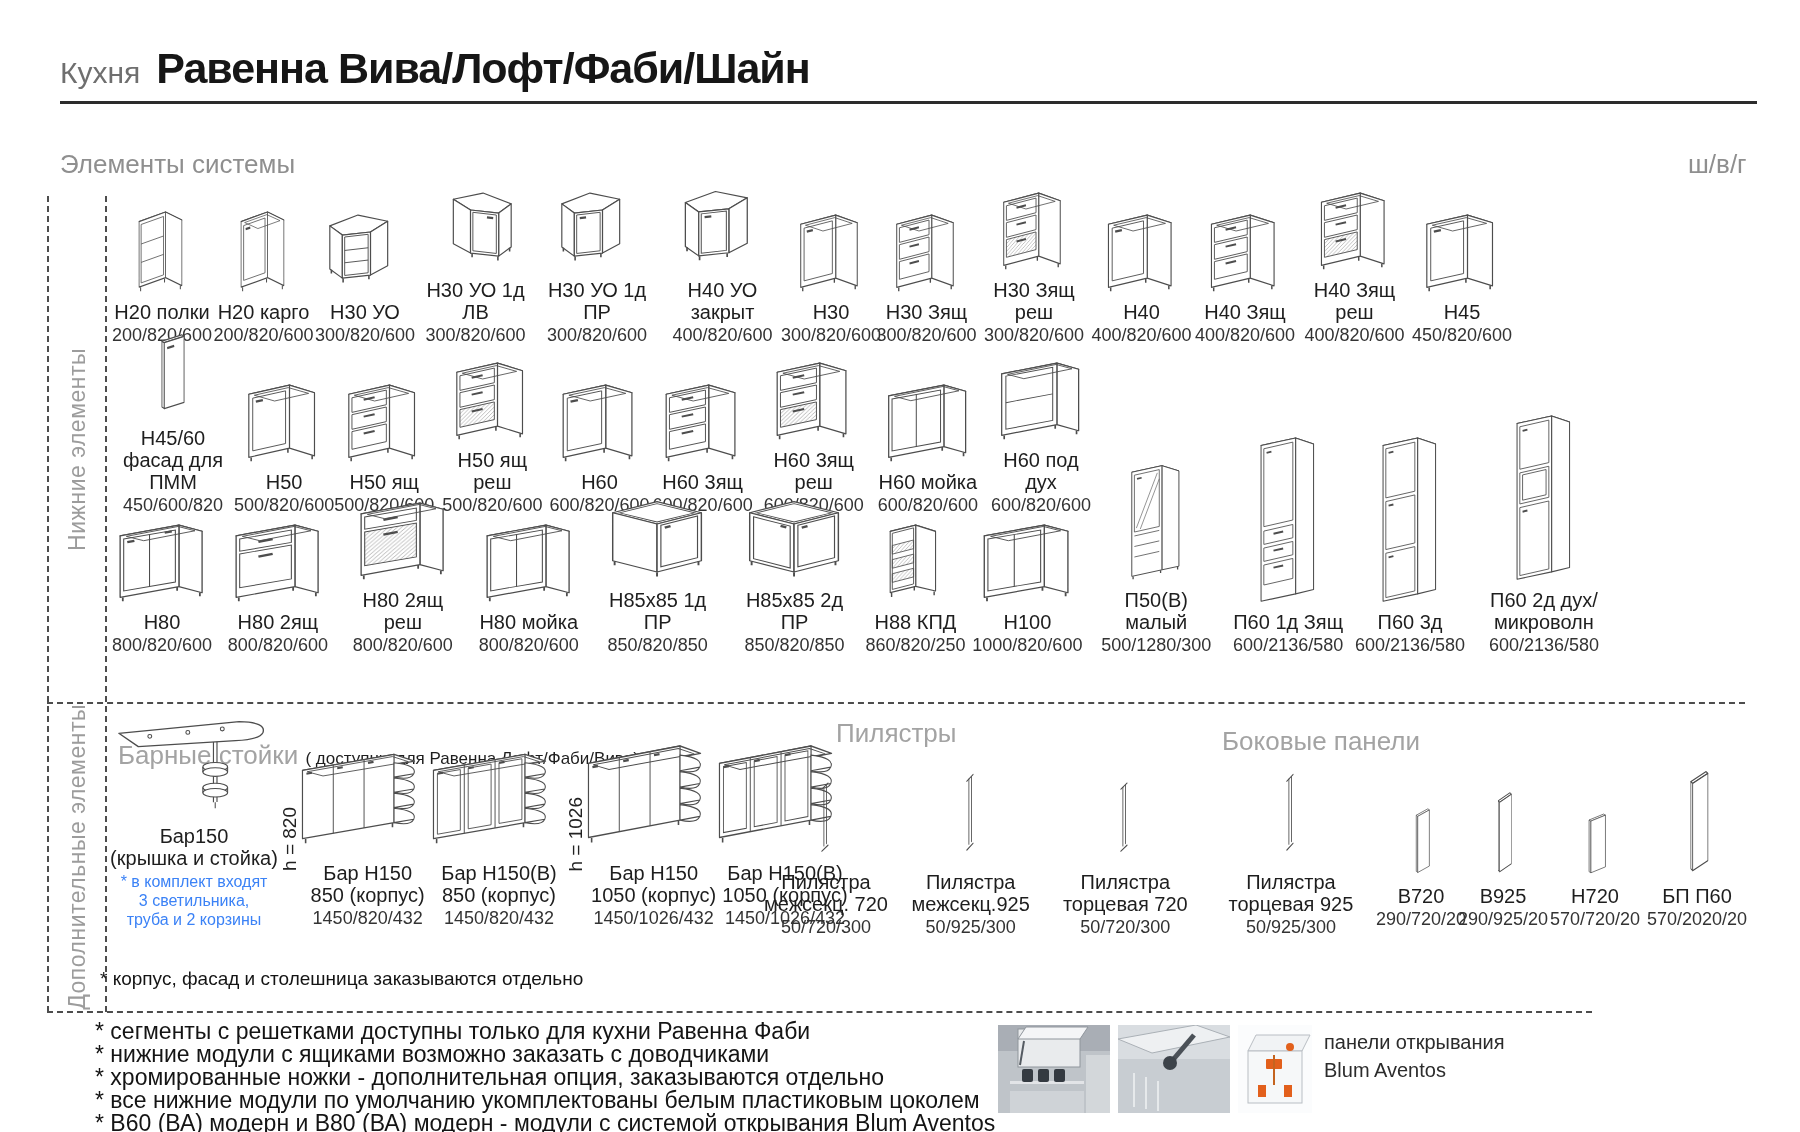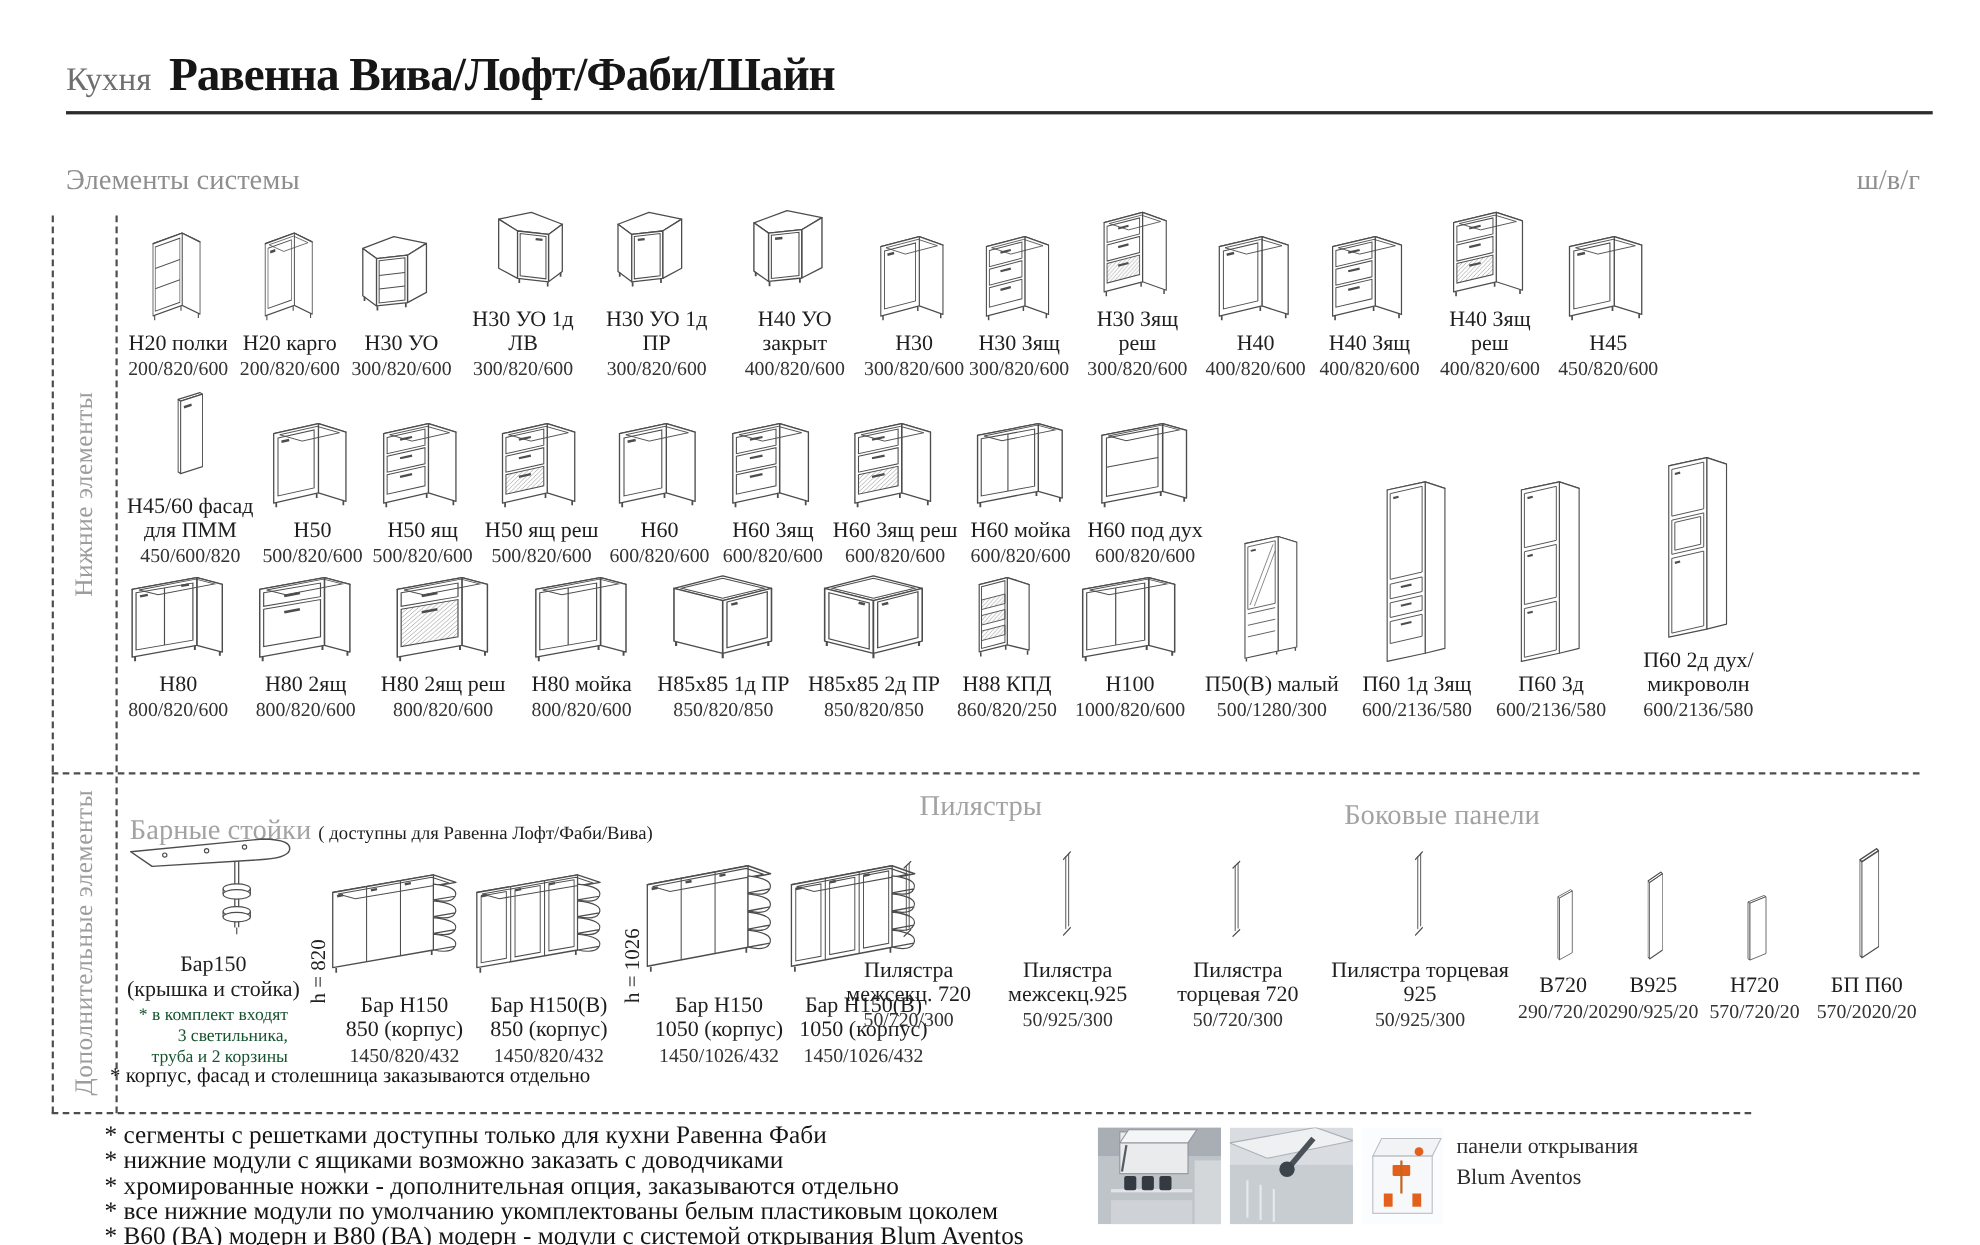--- a/index.html
+++ b/index.html
@@ -1,36 +1,36 @@
 <!DOCTYPE html>
 <html><head>
 <meta charset="utf-8">
 <style>
   html,body{margin:0;padding:0;background:#fff;}
   .page{position:relative;width:1800px;height:1132px;background:#fff;overflow:hidden;
-        font-family:Liberation Serif, serif;color:#1c1c1c;}
+        font-family:Liberation Sans, sans-serif;color:#1c1c1c;}
   
   .hdr{position:absolute;left:60px;top:44px;display:flex;align-items:baseline;gap:16px;}
   .hdr .kn{font-size:30px;color:#6f6f6f;}
   .hdr .tt{font-size:43px;font-weight:bold;color:#161616;letter-spacing:-1px;}
   .hline{position:absolute;left:60px;top:101px;width:1697px;border-top:3px solid #2c2c2c;}
   .sub{position:absolute;top:109px;font-size:26px;color:#8f8f8f;margin-top:40px;}
   
   .dash-v{position:absolute;border-left:2px dashed #4d4d4d;}
   .dash-h{position:absolute;border-top:2px dashed #4d4d4d;}
   .strip{position:absolute;display:flex;align-items:center;justify-content:center;}
   .vlabel{writing-mode:vertical-rl;transform:rotate(180deg);color:#9c9c9c;font-size:23px;letter-spacing:.5px;}
   
   .mrow{position:absolute;display:flex;justify-content:space-between;align-items:flex-end;}
   .item{display:flex;flex-direction:column;align-items:center;justify-content:flex-end;text-align:center;}
   .draw{display:block;margin-bottom:9px;}
   .flip{transform:scaleX(-1);}
   .iname{font-size:20px;line-height:22px;color:#1e1e1e;}
   .idims{font-size:18px;line-height:21px;color:#333;margin-top:2px;}
-  .inote{font-size:16px;line-height:19px;color:#14532d;white-space:pre-line;margin-top:3px;text-align:right;}
+  .inote{font-size:16px;line-height:19px;color:#3b82f6;white-space:pre-line;margin-top:3px;}
   .ghead{position:absolute;font-size:26px;color:#a3a3a3;}
   .ghead small{font-size:17px;color:#1e1e1e;}
   .hlabel{writing-mode:vertical-rl;transform:rotate(180deg);font-size:19px;color:#222;
           align-self:flex-end;margin-bottom:58px;}
   .barnote{position:absolute;font-size:19px;color:#141414;}
   
   .fnotes{position:absolute;left:95px;top:1020px;}
   .fnotes div{font-size:23px;line-height:23px;color:#141414;}
   
   .photo{position:absolute;top:1025px;}
@@ -694,21 +694,21 @@
     </div>
   </div>
 
   <div class="ghead" style="left:118px;top:740px">
     <span>Барные стойки</span>
     <small>( доступны для Равенна Лофт/Фаби/Вива)</small>
   </div>
   <div class="ghead" style="left:836px;top:718px">Пилястры</div>
   <div class="ghead" style="left:1222px;top:726px">Боковые панели</div>
 
-  <div class="mrow" style="left:110px;top:738px;width:740px;height:232px">
+  <div class="mrow" style="left:110px;top:697px;width:740px;height:232px">
     <div class="item" style="width:168px">
       <svg class="draw" style="width:168px;height:112px">
           <use href="#sym-bar-top"></use>
         </svg>
       <div class="iname">Бар150</div>
       <div class="iname">(крышка и стойка)</div>
       <div class="inote">* в комплект входят
 3 светильника,
 труба и 2 корзины</div>
     </div>

